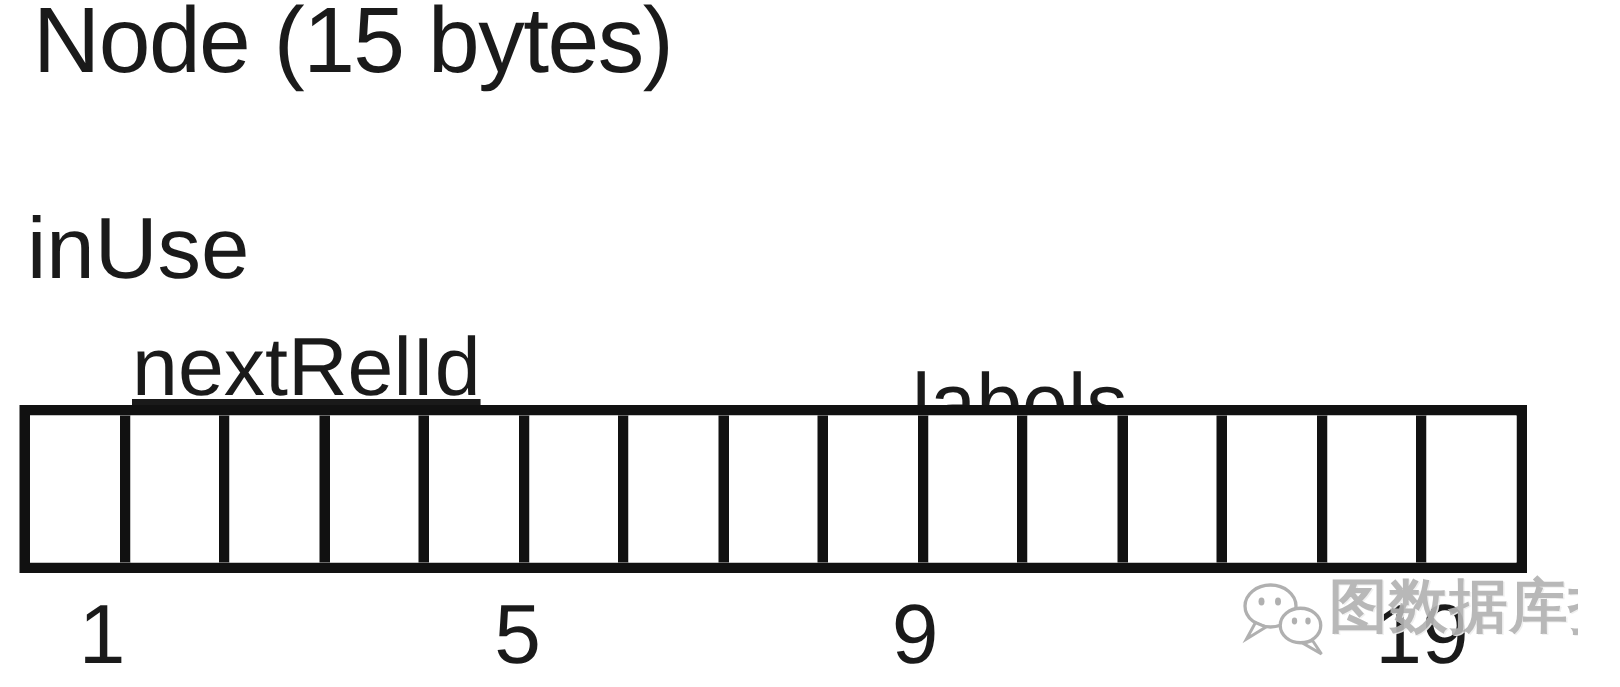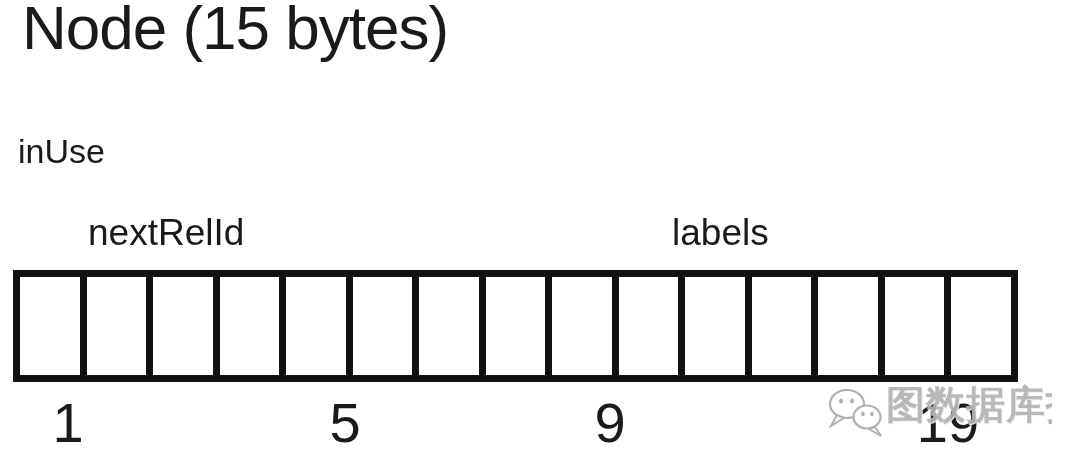--- a/index.html
+++ b/index.html
@@ -22,32 +22,33 @@
     top: -8px;
     font-size: 62px;
     letter-spacing: -1px;
     font-weight: 400;
     white-space: nowrap;
   }
   .inuse-label {
     position: absolute;
     left: 18px;
     top: 132px;
-    font-size: 34px;
+    font-size: 58px;
     white-space: nowrap;
   }
   .field-label {
     position: absolute;
     top: 212px;
-    font-size: 37px;
+    font-size: 55px;
     white-space: nowrap;
+    text-decoration: underline;
   }
   .field-nextrelid  { left: 88px;  }
   .field-nextpropid { left: 353px; }
-  .field-labels     { left: 672px; }
+  .field-labels     { left: 608px; margin-top: 24px; }
   .field-extra      { left: 963px; }
 
   .byte-row {
     position: absolute;
     left: 13px;
     top: 270px;
     width: 1005px;
     height: 112px;
     box-sizing: border-box;
     border: 7px solid #111111;

